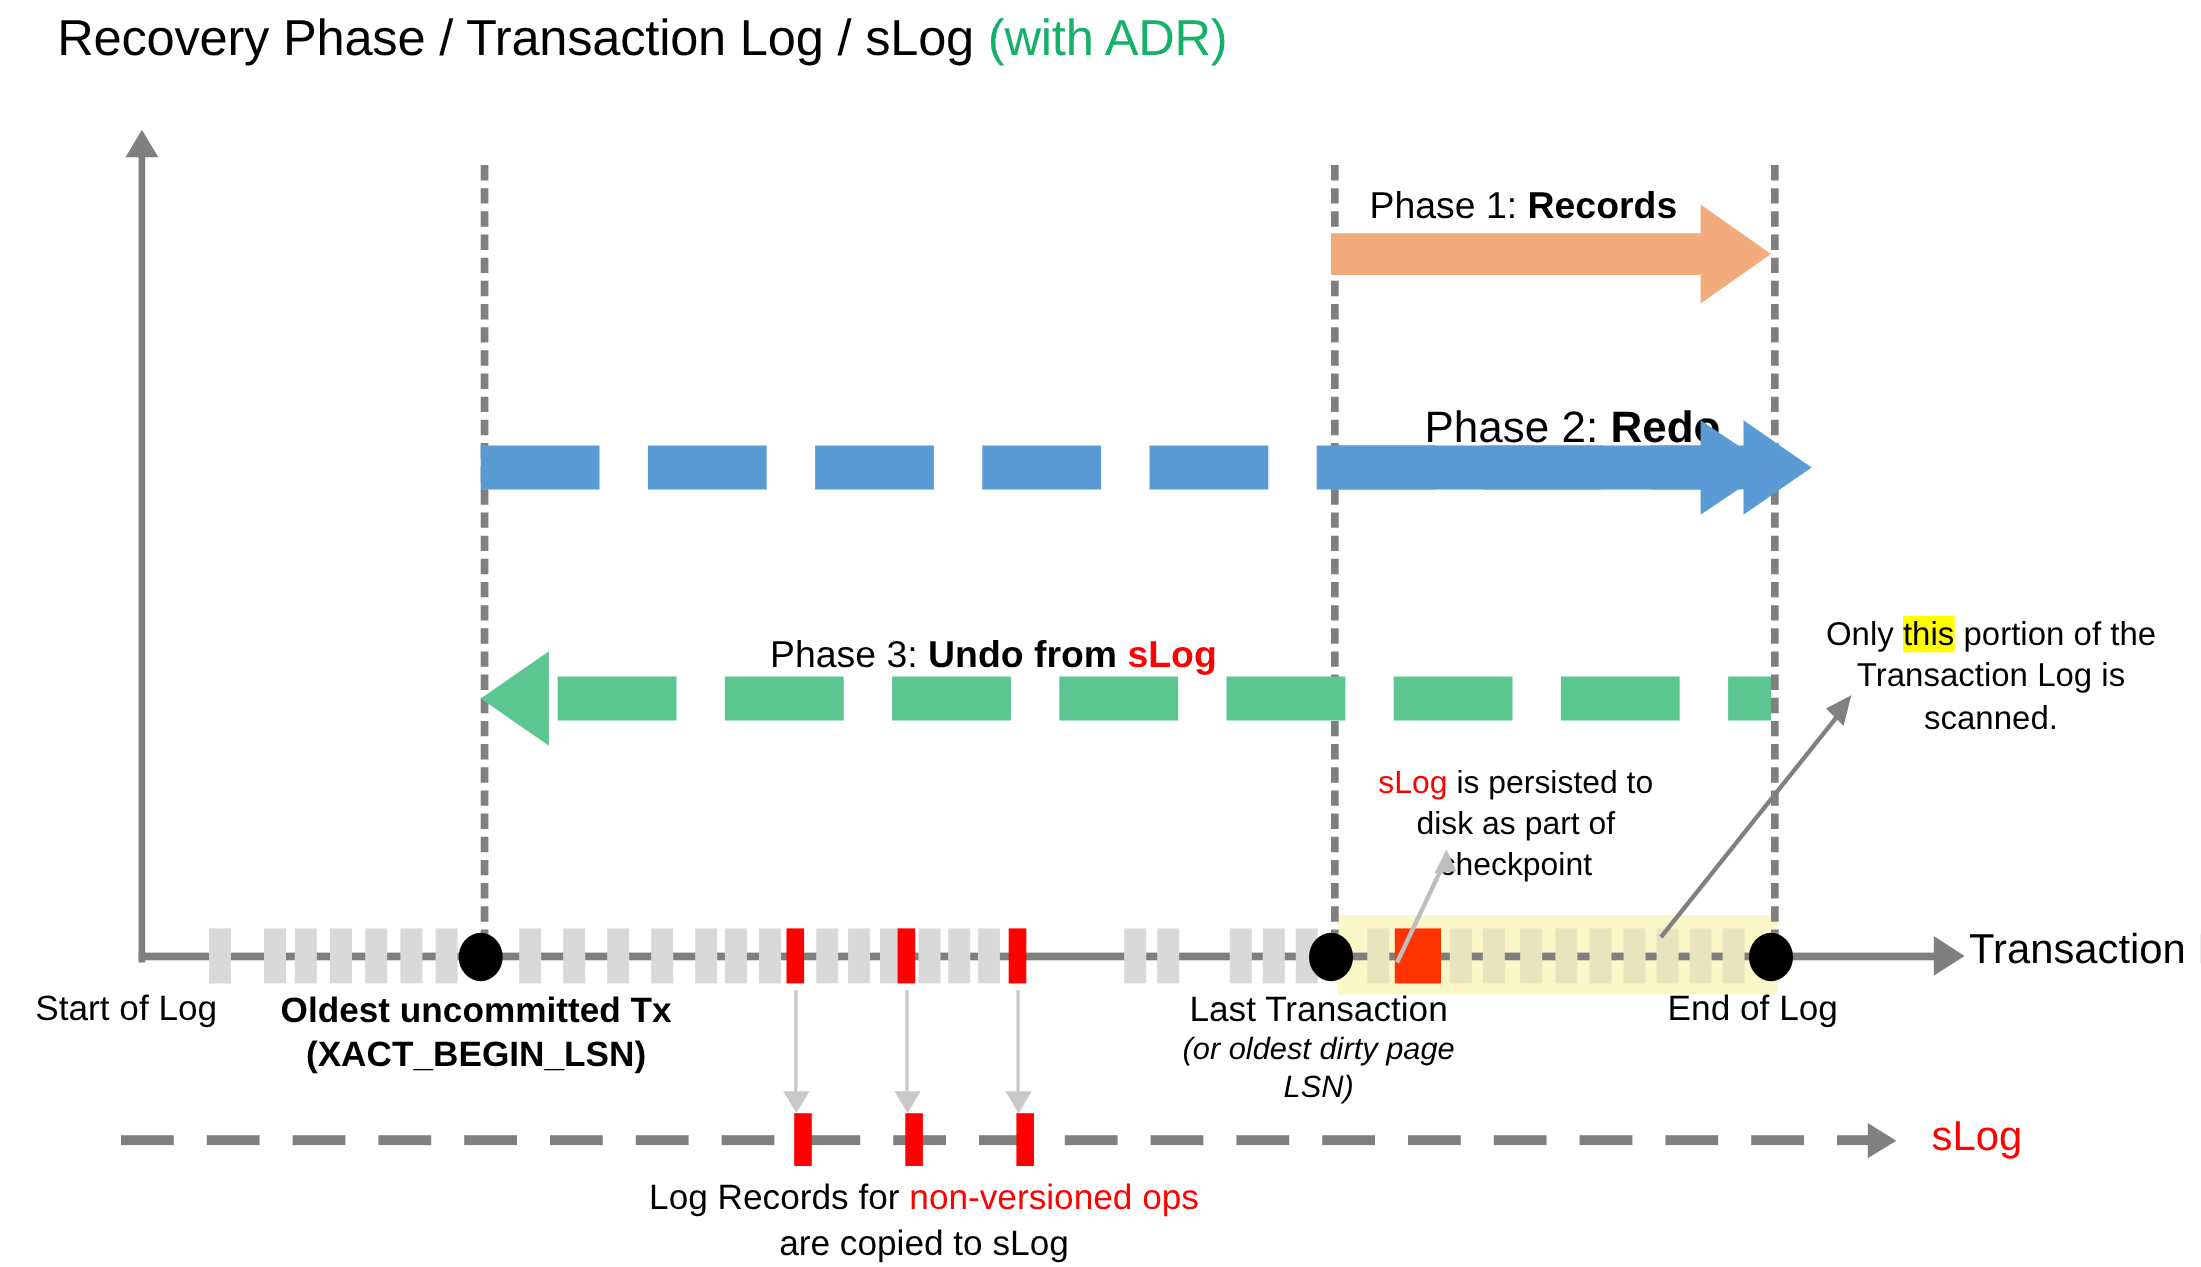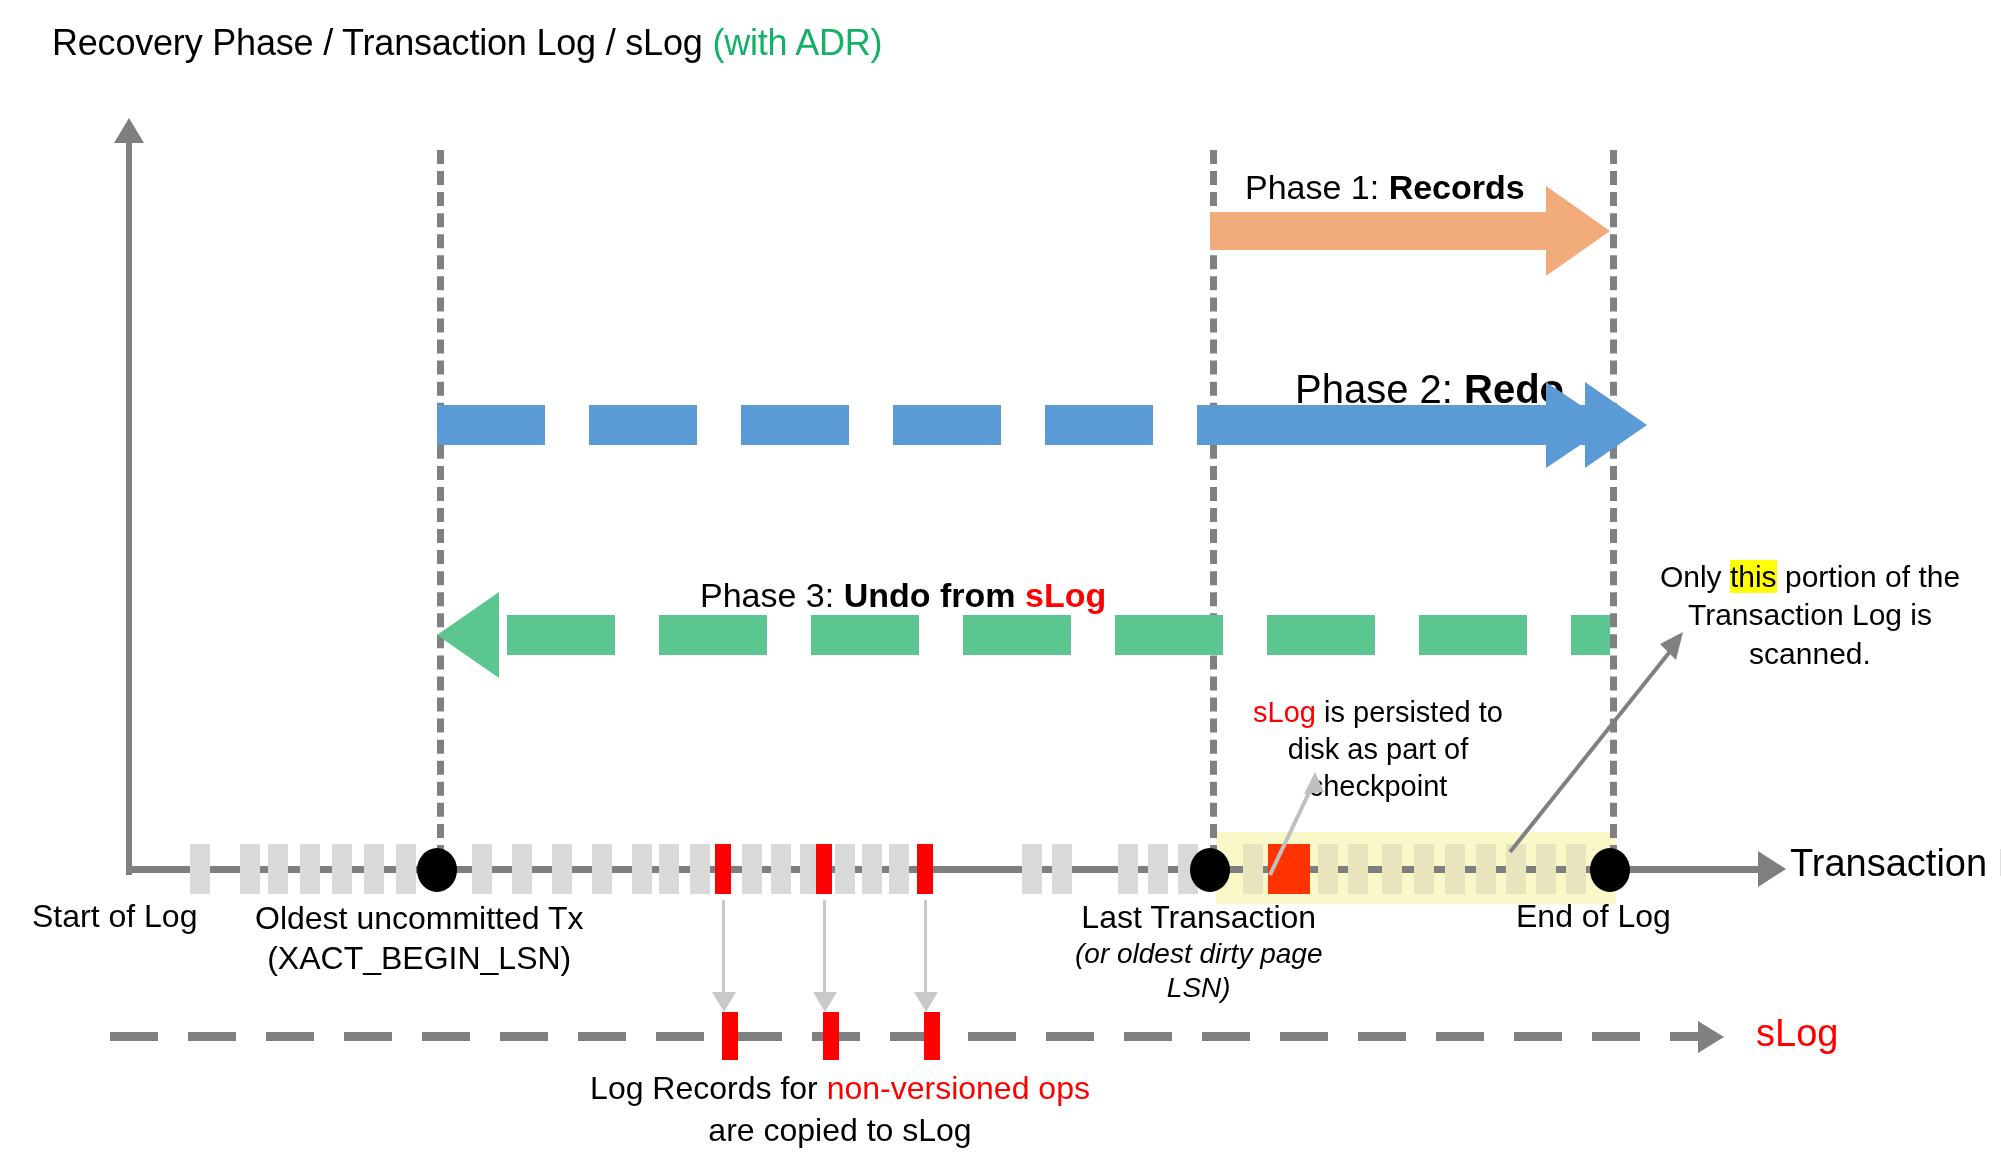--- a/index.html
+++ b/index.html
@@ -12,22 +12,22 @@
     overflow: hidden;
     font-family: "Liberation Sans", sans-serif;
     color: #000;
   }
   #stage { position: absolute; inset: 0; }
 
   .abs { position: absolute; }
 
   
   #title {
-    left: 52px; top: 22px;
-    font-size: 36px;
+    left: 52px; top: 7px;
+    font-size: 46px;
     letter-spacing: -0.2px;
     white-space: nowrap;
   }
   #title .green { color: #16B169; }
 
   
   #yaxis-line {
     left: 126px; top: 135px;
     width: 6px; height: 740px;
     background: #7F7F7F;
@@ -149,21 +149,21 @@
     border-radius: 50%; background: #000;
     top: 848px;
   }
 
   
   .tl-label {
     position: absolute; text-align: center; font-size: 32px;
     white-space: nowrap;
   }
   #lbl-start { left: 32px; top: 898px; }
-  #lbl-oldest { left: 255px; top: 898px; line-height: 1.25; }
+  #lbl-oldest { left: 255px; top: 898px; line-height: 1.25; font-weight: bold; }
   #lbl-ckpt { left: 1075px; top: 898px; line-height: 1.22; }
   #lbl-ckpt .sub { font-style: italic; font-size: 28px; display:block; }
   #lbl-end { left: 1516px; top: 898px; }
   #lbl-txlog { left: 1790px; top: 842px; font-size: 38px; }
 
   
   #callout-slog {
     left: 1228px; top: 694px; width: 300px;
     font-size: 29px; text-align: center; line-height: 1.28;
   }

